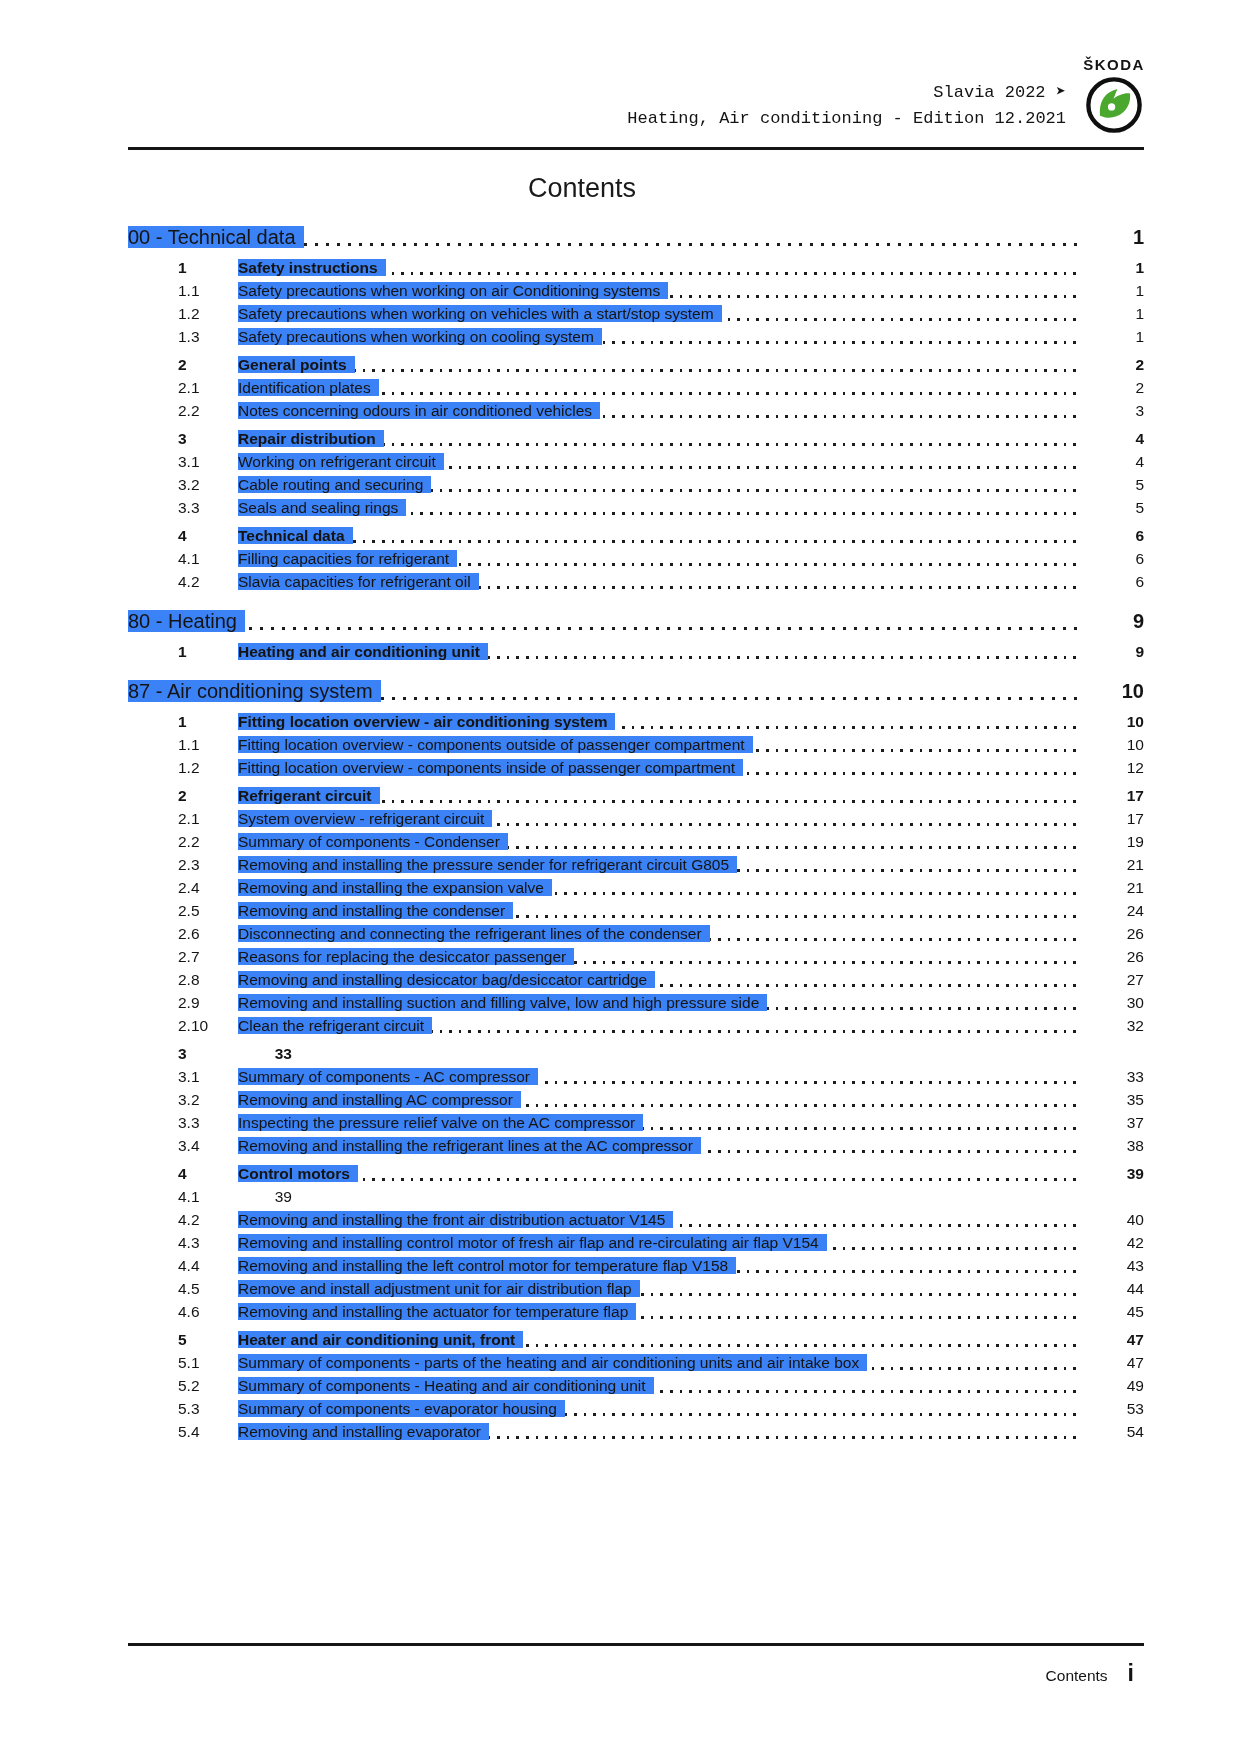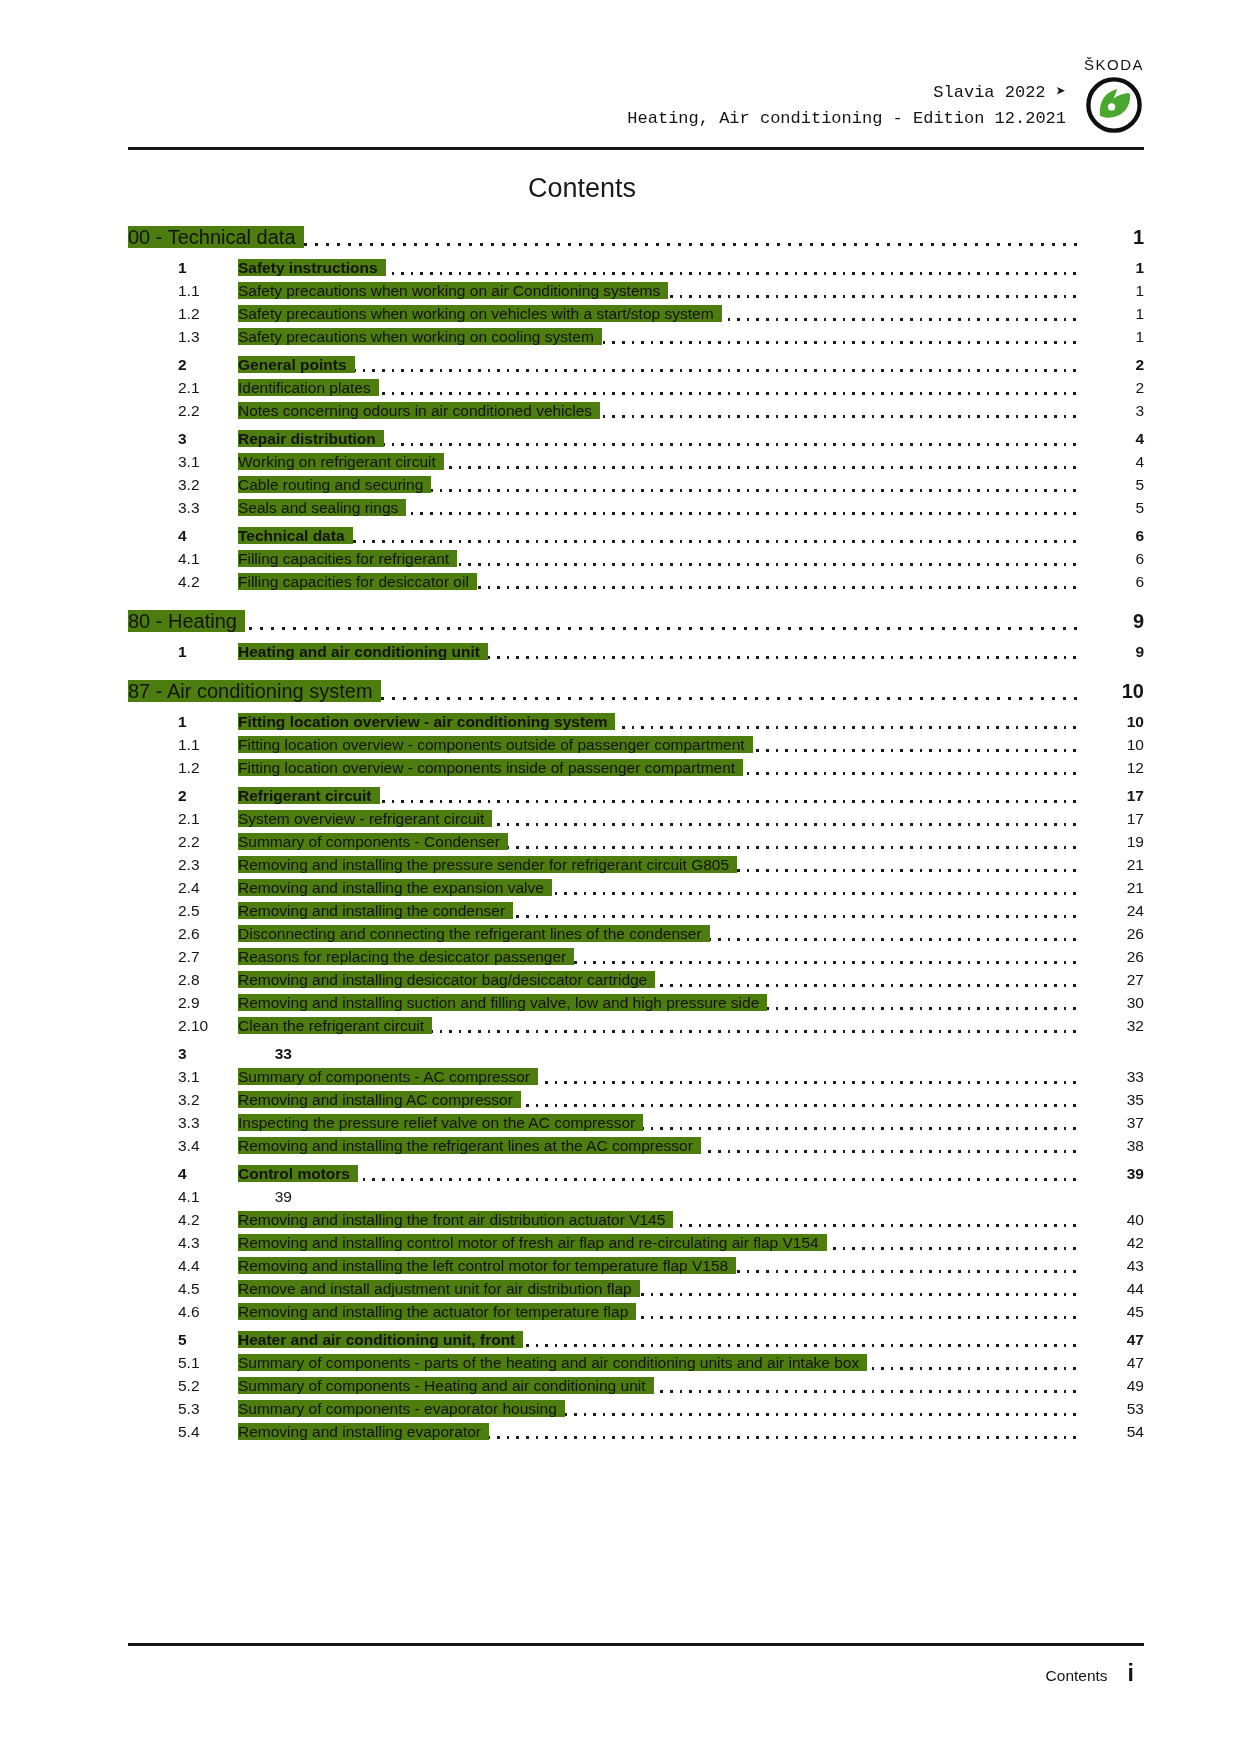--- a/index.html
+++ b/index.html
@@ -8,37 +8,37 @@
     font-family:"Liberation Sans","DejaVu Sans",sans-serif;
     color:#141414; overflow:hidden;
   }
   .page { position:relative; width:1240px; height:1753px; }
 
   
   .header { display:flex; justify-content:flex-end; align-items:flex-start;
             padding:56px 94px 0 128px; gap:16px; }
   .header-text { text-align:right; padding-top:24px; font-size:17px; line-height:26px;font-family:Liberation Mono, monospace; }
   .brand-col { display:flex; flex-direction:column; align-items:center; width:64px; }
-  .brand-word { font-size:15px; font-weight:normal; letter-spacing:1.5px; line-height:18px; }
+  .brand-word { font-size:15px; font-weight:bold; letter-spacing:1.5px; line-height:18px; }
   .brand-logo { margin-top:2px; }
   .rule { height:3px; background:#161616; margin-left:128px; width:1016px; }
   .top-rule { margin-top:9px; }
 
   
   .doc-title { margin:22px 0 0 128px; width:908px; text-align:center;
                font-size:27px; line-height:32px; color:#1a1a1a; }
 
   
   .toc { margin:20px 0 0 128px; width:1016px; }
   .row { display:flex; align-items:baseline; }
   .num { width:60px; flex:0 0 60px; }
   .mid { flex:1 1 auto; position:relative; min-width:0; }
   .mid::after { content:""; position:absolute; left:0; right:8px; bottom:4px; height:3px;
      background-image:repeating-linear-gradient(to right,#1c1c1c 0 2.6px,transparent 2.6px 9.6px); }
-  .t { position:relative; z-index:1; background:#4d7c0f; padding-right:8px; }
+  .t { position:relative; z-index:1; background:#3b82f6; padding-right:8px; }
   .pg { flex:0 0 54px; width:54px; text-align:right; align-self:flex-end; }
 
   .entry-row { font-size:15.5px; line-height:23px; }
   .entry-row.bold { font-weight:bold; margin-top:5px; }
   .entries { padding-left:50px; }
 
   .chapter { margin-top:15px; }
   .chapter:first-child { margin-top:0; }
   .chapter-row { font-size:20px; line-height:27px; margin-bottom:4px; }
   .chapter-row .mid::after { height:3px; bottom:5px;
@@ -157,21 +157,21 @@
   </div>
 
   <div class="row entry-row">
     <div class="num">4.1</div>
     <div class="mid"><span class="t">Filling capacities for refrigerant</span></div>
     <div class="pg">6</div>
   </div>
 
   <div class="row entry-row">
     <div class="num">4.2</div>
-    <div class="mid"><span class="t">Filling capacities for desiccator oil</span></div>
+    <div class="mid"><span class="t">Slavia capacities for refrigerant oil</span></div>
     <div class="pg">6</div>
   </div>
 </div>
   </section>
 
   <section class="chapter">
     <div class="row chapter-row">
       <div class="mid"><span class="t">80 - Heating</span></div>
       <div class="pg">9</div>
     </div>

